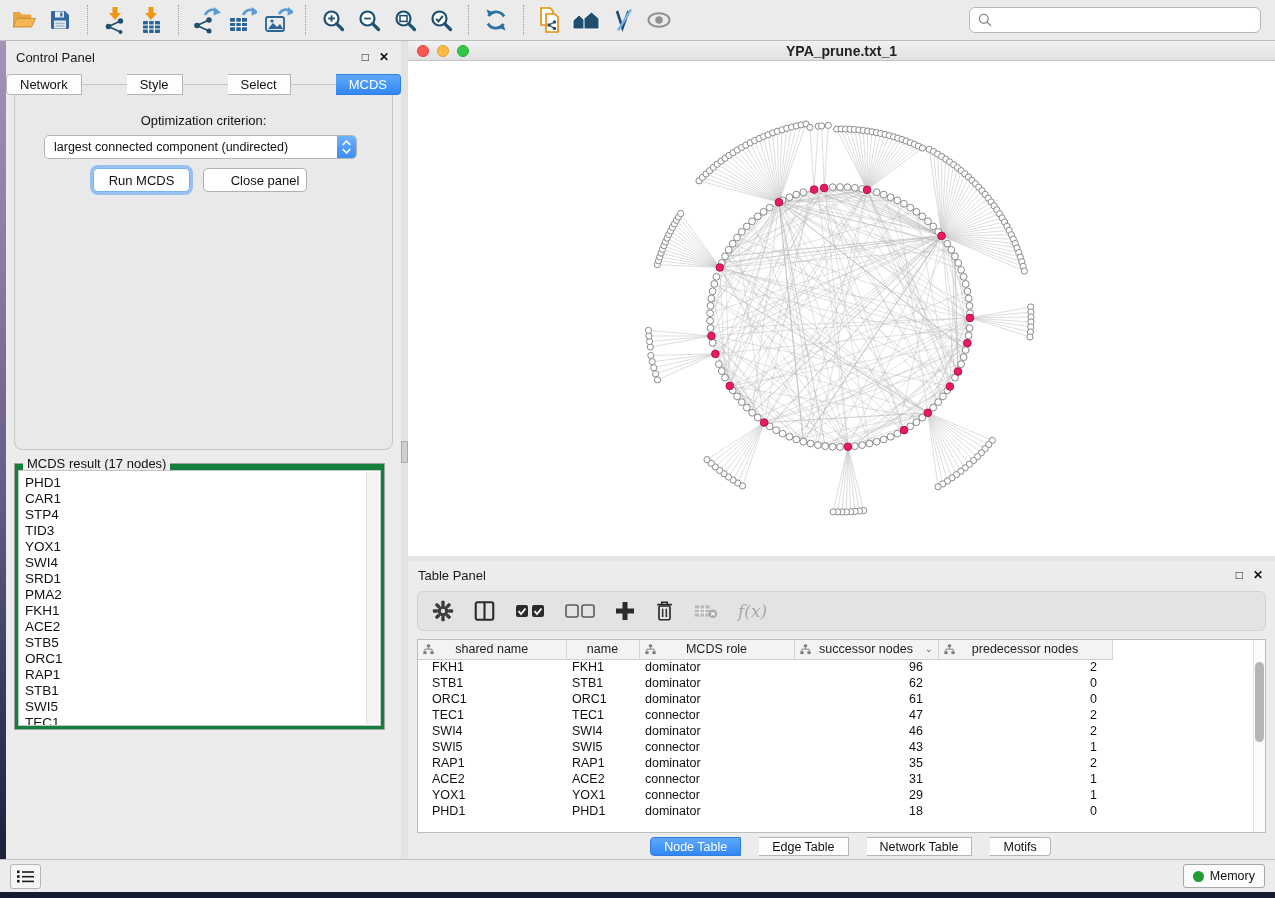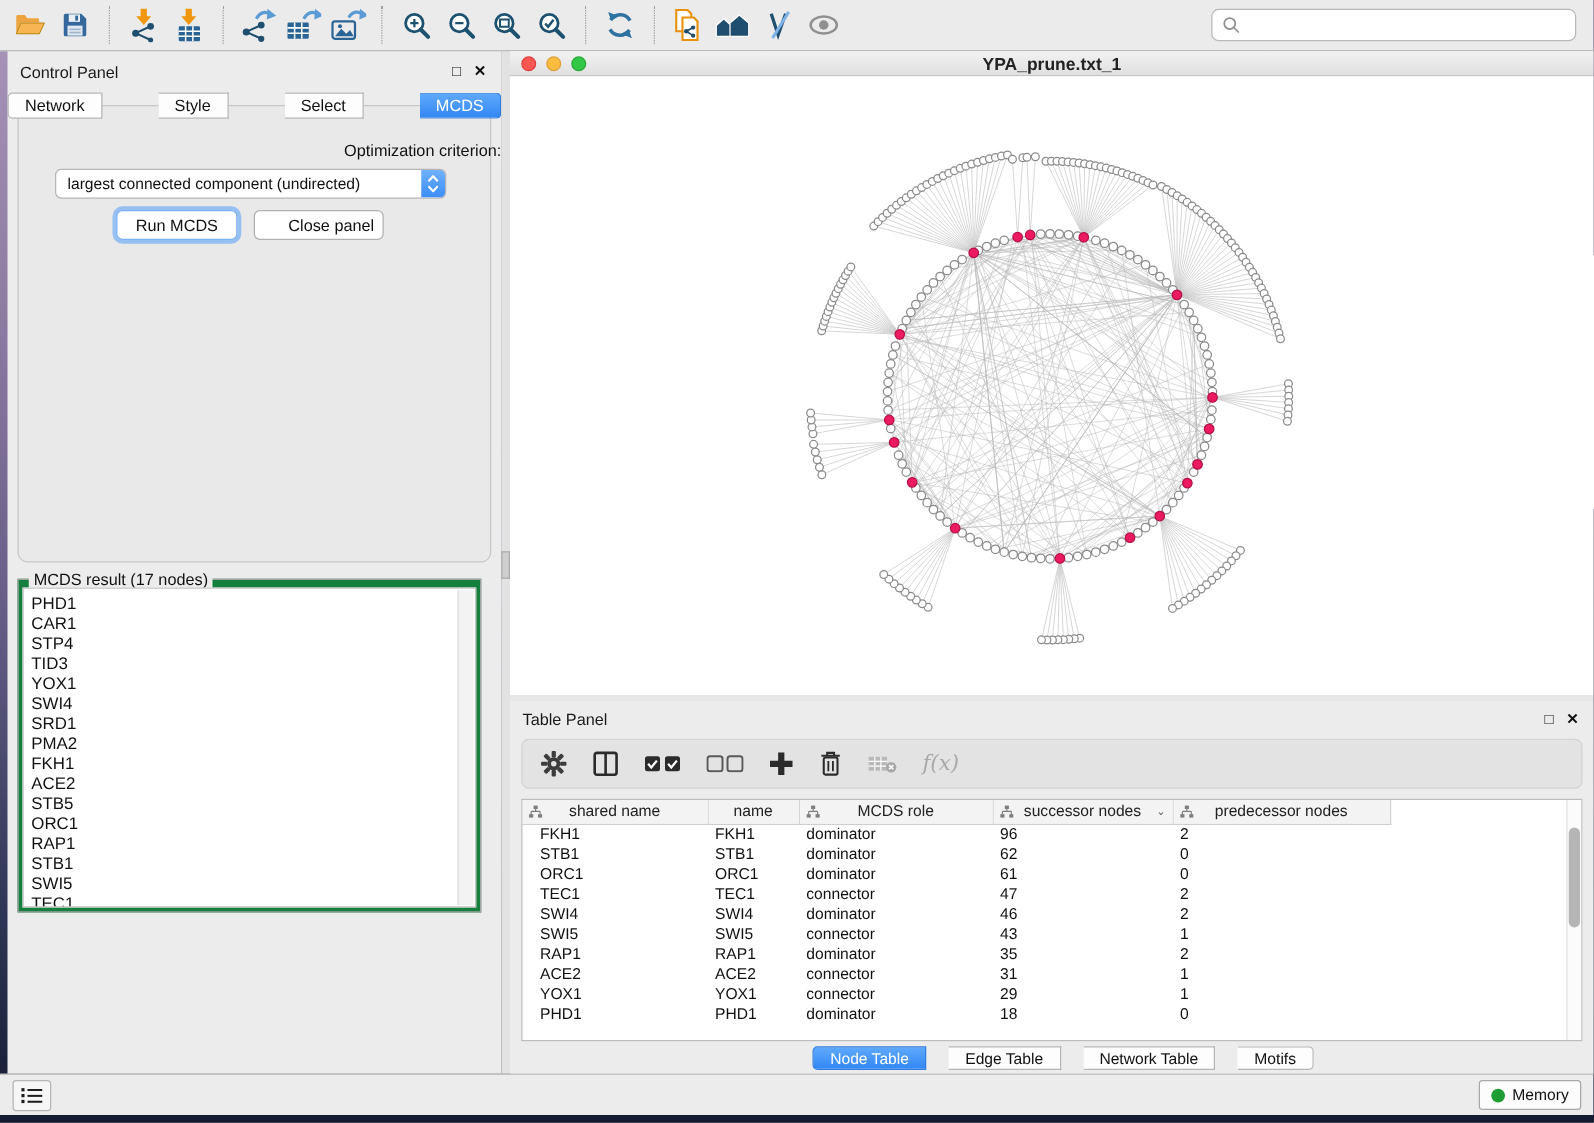--- a/index.html
+++ b/index.html
@@ -28,21 +28,21 @@
   .win-ctrls { margin-left:auto; display:flex; gap:10px; align-items:center; }
   .win-ctrl { font-size:12px; color:#111; line-height:1; font-weight:bold; }
   .seg-tabs { position:absolute; top:33px; left:0; width:100%; display:flex; justify-content:space-between; z-index:2; }
   .seg-tab { height:21px; padding:0 13px; font-size:13px; background:#fdfdfd; border:1px solid #b5b5b5;
     border-left-width:0; color:#111; font-family:inherit; }
   .seg-tab:first-child { border-left-width:1px; border-radius:4px 0 0 4px; }
   .seg-tab:last-child { border-radius:0 4px 4px 0; }
   .seg-tab.active { background:linear-gradient(#5fa9fd,#3287f3); color:#fff; border-color:#2f7fe0; }
   .sub-panel { position:absolute; top:43px; left:8px; right:8px; height:366px; background:#e9e9e9;
     border:1px solid #c6c6c6; border-radius:8px; }
-  .opt-label { position:absolute; top:72px; left:0; width:100%; text-align:right; font-size:13px; color:#111; }
+  .opt-label { position:absolute; top:72px; left:0; width:100%; text-align:center; font-size:13px; color:#111; }
   .select { position:absolute; top:94px; left:38px; width:313px; height:24px; background:#fff;
     border:1px solid #b5b5b5; border-radius:5px; display:flex; align-items:center; overflow:hidden; }
   .select-value { flex:1; font-size:12.5px; padding-left:9px; white-space:nowrap; color:#111; }
   .select-stepper { width:19px; height:100%; background:linear-gradient(#6fb1fc,#3c8df7);
     display:flex; flex-direction:column; align-items:center; justify-content:center; gap:2px; }
   .btn { position:absolute; height:24px; font-size:13px; background:#fff; border:1px solid #b0b0b0;
     border-radius:5px; color:#111; font-family:inherit; }
   .btn-run { top:127px; left:87px; width:97px; outline:3px solid rgba(82,156,250,.55); border-color:#7ab0f7; }
   .btn-close { top:127px; left:197px; width:104px;padding-left:26px; }
   .result-group { position:absolute; top:422px; left:8px; width:371px; height:267px;
@@ -79,21 +79,21 @@
   .fx-label { font-family:"DejaVu Serif", serif; font-style:italic; font-size:17px; color:#a8a8a8; }
   .table-viewport { position:absolute; top:78px; left:9px; right:9px; bottom:26px; background:#fff;
     border:1px solid #bdbdbd; overflow:hidden; }
   table.node-table { border-collapse:collapse; table-layout:fixed; width:694px; }
   .node-table th { height:19px; background:#f3f3f3; border-right:1px solid #d5d5d5; border-bottom:1px solid #cfcfcf;
     font-weight:400; font-size:12.5px; color:#222; position:relative; padding:0; }
   .col-icon { position:absolute; left:5px; top:4px; }
   .col-chevron { position:absolute; right:5px; top:4px; font-size:9px; color:#555; }
   .node-table td { height:16px; padding:0 6px; font-size:12.5px; color:#111; white-space:nowrap; overflow:hidden; }
   .node-table td.c0 { padding-left:14px; }
-  .node-table td.num { text-align:left; padding-right:15px; }
+  .node-table td.num { text-align:right; padding-right:15px; }
   .vscroll { position:absolute; top:0; right:0; bottom:0; width:12px; background:#fbfbfb; border-left:1px solid #e2e2e2; }
   .vthumb { position:absolute; top:22px; left:1px; width:9px; height:80px; background:#b5b5b5; border-radius:5px; }
   .tp-tabs { position:absolute; bottom:3px; left:0; right:0; display:flex; justify-content:center; }
   .tp-tabs .seg-tab { height:19px; font-size:12.5px;margin-left:18px; }
 
   
   .status-bar { position:absolute; left:0; bottom:6px; width:100%; height:33px; background:#ececec;
     border-top:1px solid #c2c2c2; display:flex; align-items:center; padding:0 10px; }
   .list-btn { width:31px; height:25px; border:1px solid #b5b5b5; background:#f6f6f6; border-radius:3px;
     display:flex; align-items:center; justify-content:center; }

